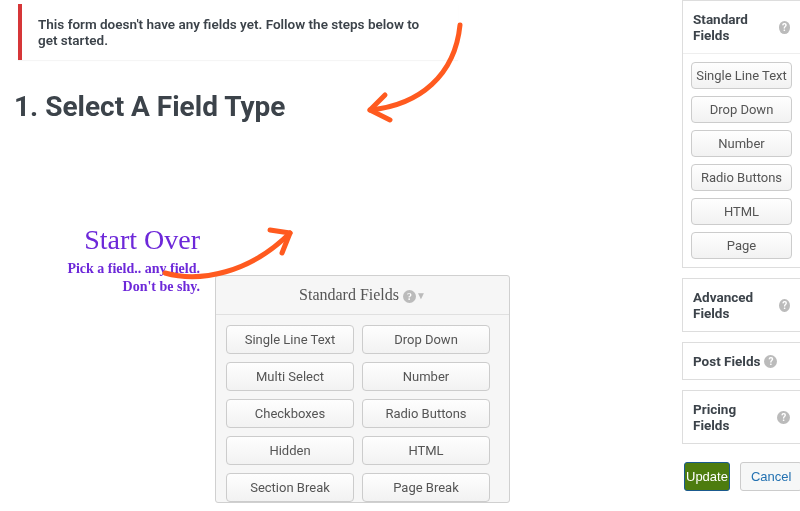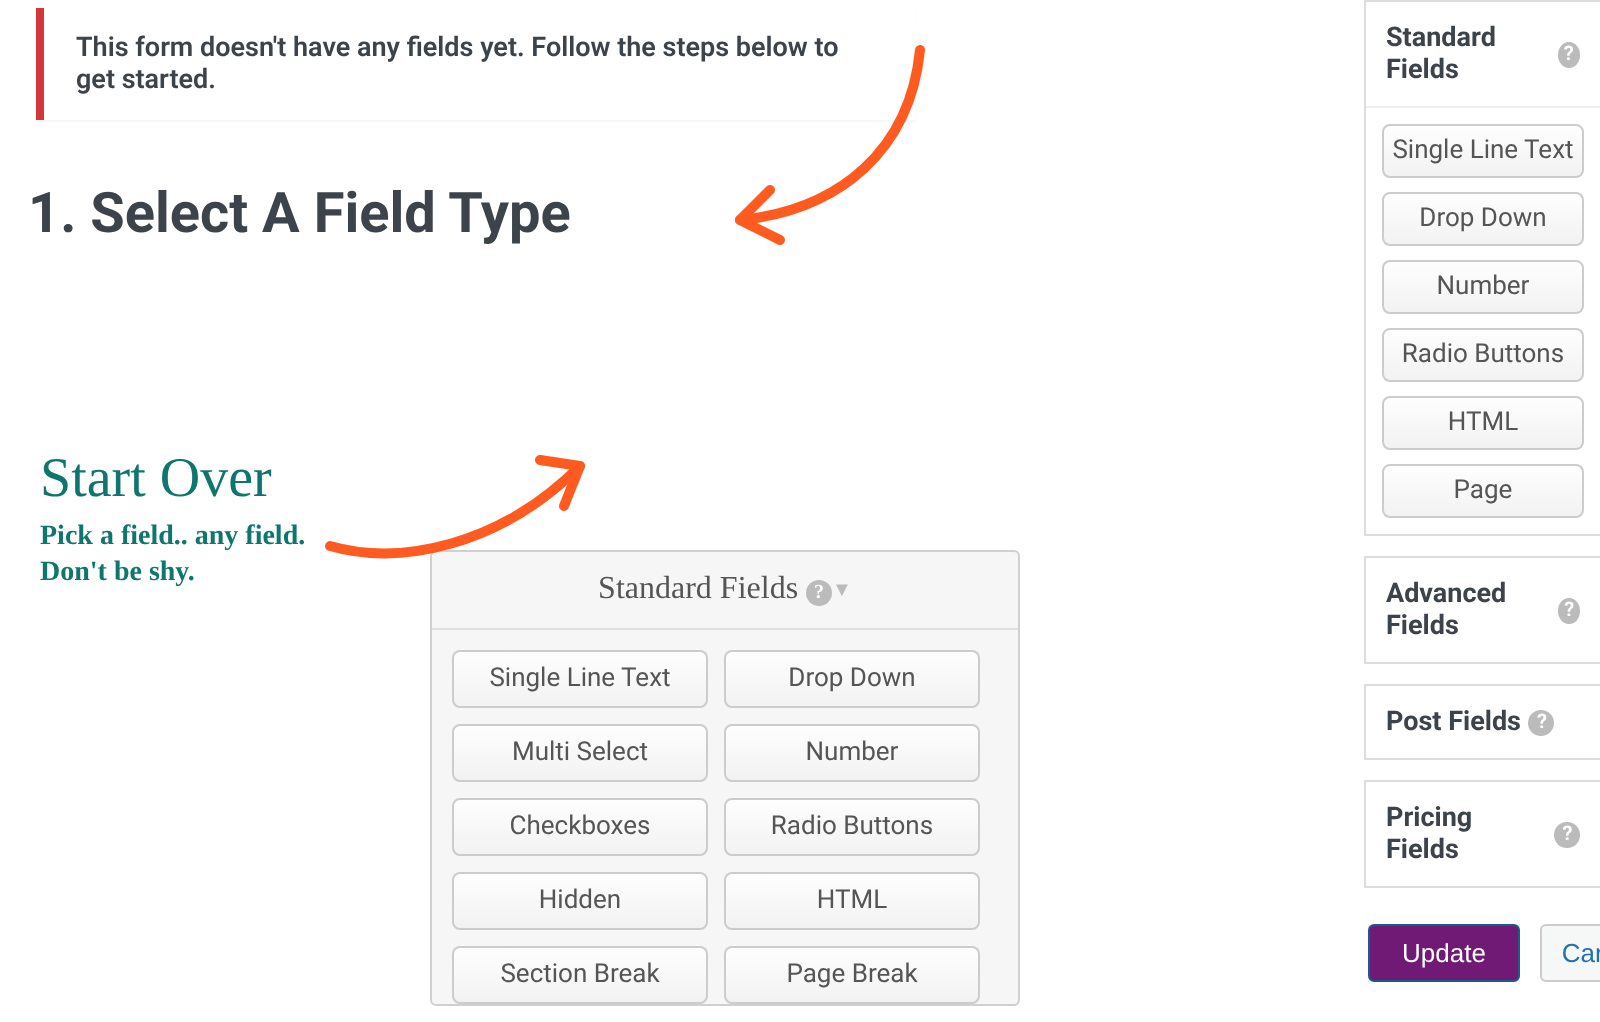--- a/index.html
+++ b/index.html
@@ -36,23 +36,23 @@
     }
     .subtext {
       font-size: 13.5px;
       color: #3c434a;
       margin: 0 0 30px 4px;
     }
     .annotate {
       position: absolute;
       left: 20px;
       top: 225px;
-      color: #0f766e;
+      color: #6d28d9;
       font-family: "Comic Sans MS", "Marker Felt", cursive;
-      text-align: left;
+      text-align: right;
       width: 180px;
     }
     .annotate .big {
       font-size: 28px;
       line-height: 1.05;
       font-weight: 400;
     }
     .annotate .small {
       font-size: 14px;
       line-height: 1.25;
@@ -152,26 +152,26 @@
       cursor: pointer;
       width: 100%;
     }
     .actions {
       margin-top: 18px;
       display: flex;
       gap: 10px;
       padding-left: 2px;
     }
     .btn-primary {
-      background: #701a75;
+      background: #4d7c0f;
       border: 1px solid #1a5a8e;
       color: #fff;
       font-size: 13px;
       border-radius: 3px;
-      padding: 6px 16px;
+      padding: 6px 1px;
       cursor: pointer;
     }
     .btn-secondary {
       background: #f6f7f7;
       border: 1px solid #ccc;
       color: #2271b1;
       font-size: 13px;
       border-radius: 3px;
       padding: 6px 10px;
       cursor: pointer;

